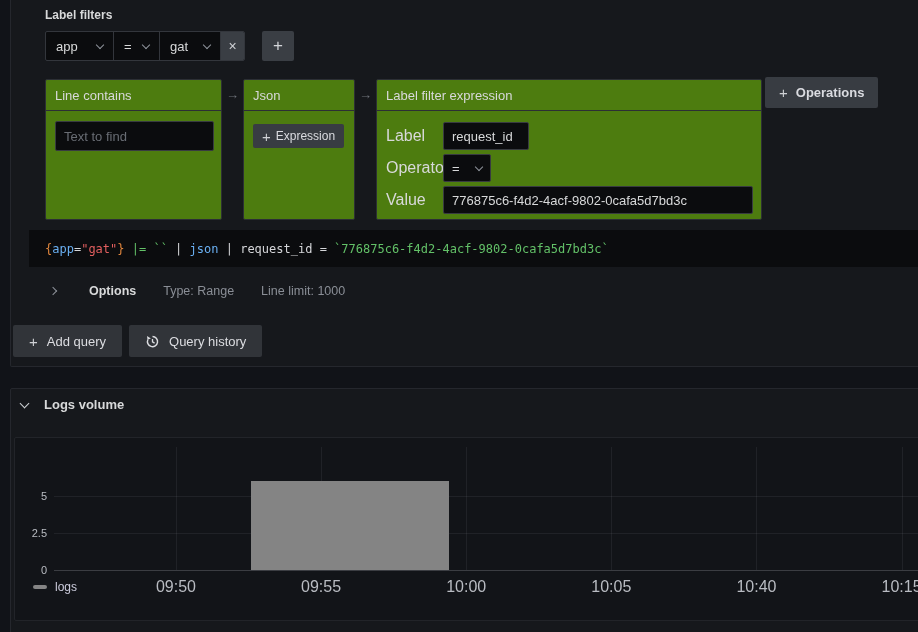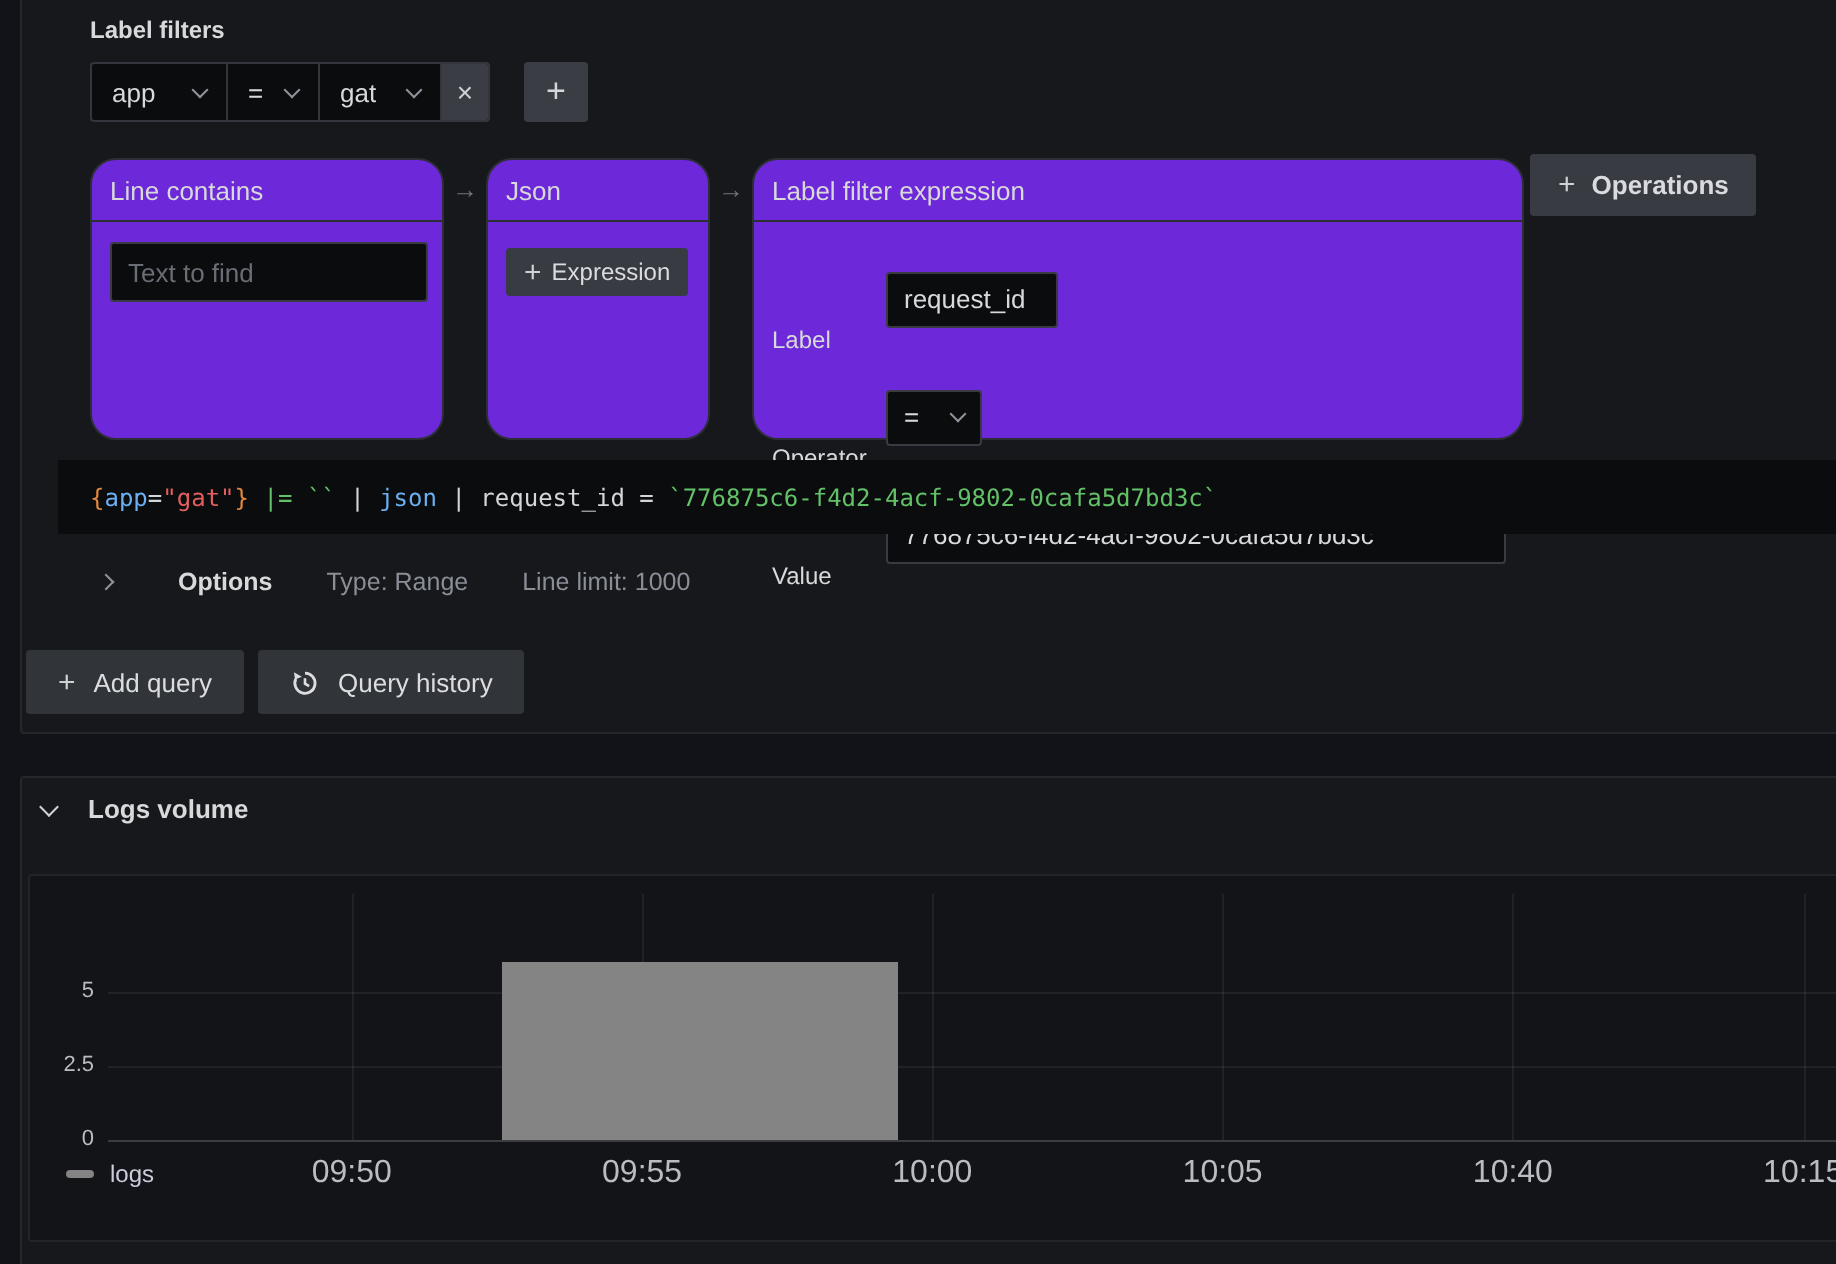--- a/index.html
+++ b/index.html
@@ -54,21 +54,21 @@
     width: 6px; height: 6px;
     border-right: 1.5px solid #8e939b; border-bottom: 1.5px solid #8e939b;
     transform: rotate(45deg); margin-top: -3px; flex: none;
   }
   .chev.right { transform: rotate(-45deg); margin-top: 0; }
   .chev.light { border-color: #cfd2d6; width: 7px; height: 7px; }
 
   
   .ops-row { position: absolute; left: 34px; top: 79px; display: flex; align-items: flex-start; }
   .op-box {
-    background: #6d28d9; border: 1px solid #2c2f35; border-radius: 13px;
+    background: #4d7c0f; border: 1px solid #2c2f35; border-radius: 2px;
     height: 141px; flex: none;
   }
   .op-box.b1 { width: 177px; }
   .op-box.b2 { width: 112px; }
   .op-box.b3 { width: 386px; }
   .op-header {
     height: 31px; border-bottom: 1px solid #2c2f35;
     display: flex; align-items: center; padding: 0 9px;
     font-size: 13px; color: #d8d9da;
   }
@@ -89,21 +89,21 @@
   .expr-btn {
     height: 24px; padding: 0 9px; background: #383c42; border: none;
     border-radius: 2px; color: #dadbe0; font-size: 12px; font-weight: 500;
     display: inline-flex; align-items: center; gap: 5px; cursor: pointer;
     font-family: "Liberation Sans", sans-serif;
   }
   .op-body3 {
     padding: 11px 9px; display: grid;
     grid-template-columns: 57px auto; row-gap: 4px; align-items: center;
   }
-  .field-label { font-size: 12px; color: #d8d9da; margin-top: 41px; }
+  .field-label { font-size: 16px; color: #d8d9da; }
   .label-input { width: 86px; height: 28px; }
   .value-input { width: 310px; height: 28px; }
   .op-select {
     width: 48px; height: 28px; background: #0b0c0e;
     border: 1px solid #383b41; border-radius: 2px;
     display: flex; align-items: center; justify-content: space-between;
     padding: 0 8px; font-size: 13px; color: #d8d9da; cursor: pointer;
   }
   .operations-btn {
     position: absolute; left: 754px; top: 77px; height: 31px;

